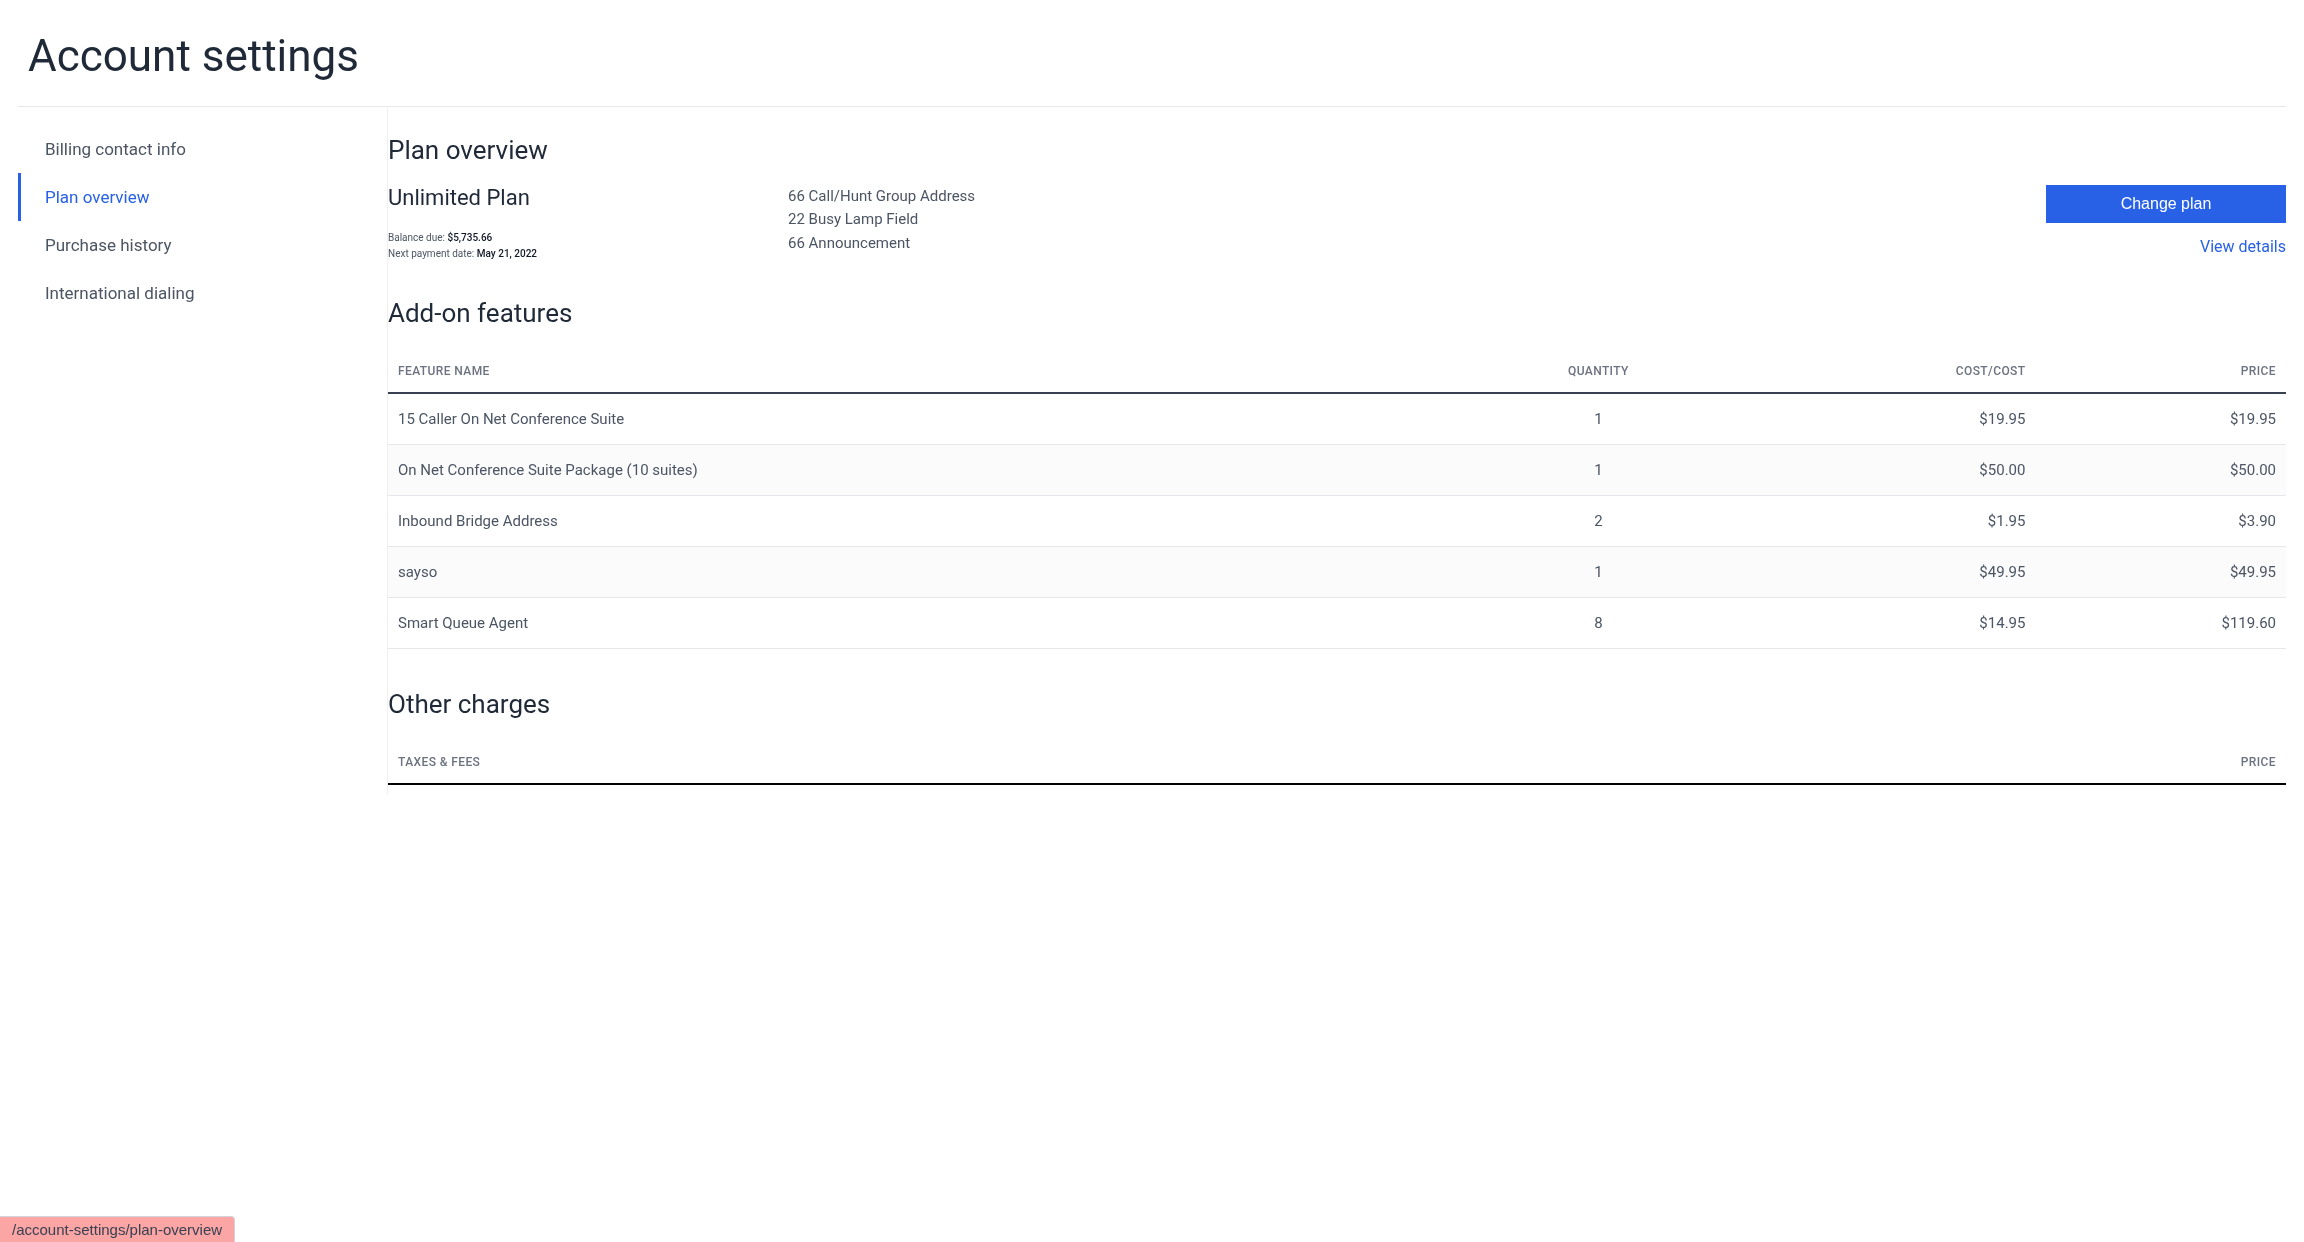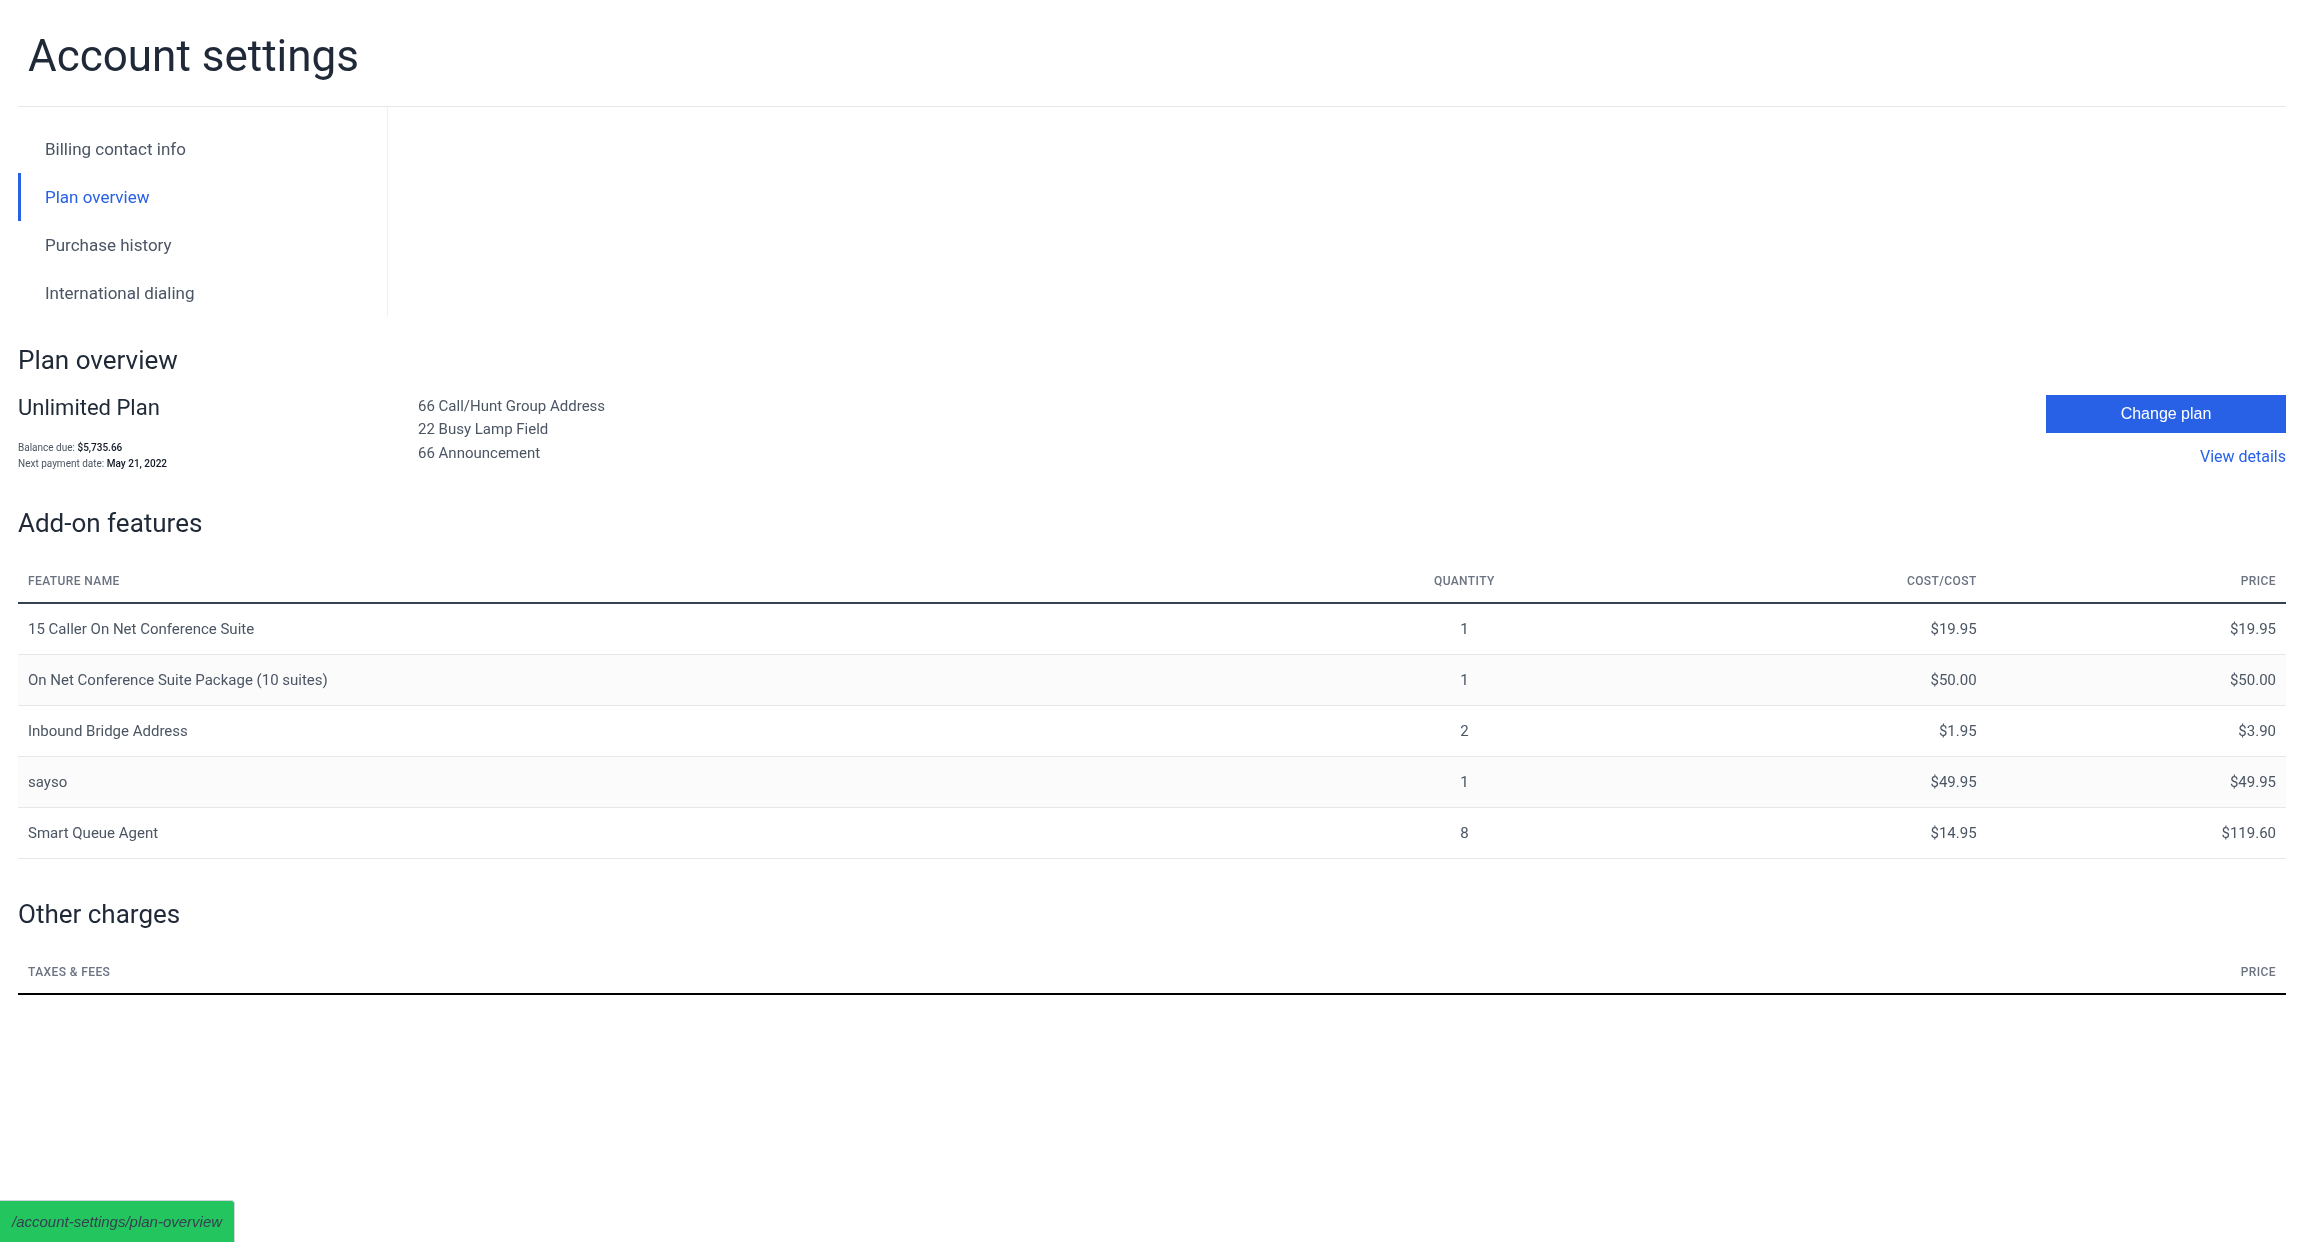--- a/index.html
+++ b/index.html
@@ -13,21 +13,20 @@
   .page-title {
     font-size: 44px;
     font-weight: 400;
     padding: 30px 28px 24px 28px;
     color: #1f2937;
   }
   .content-area {
     display: flex;
     border-top: 1px solid #e5e7eb;
     margin: 0 18px;
-    flex-direction: column;
   }
   .sidebar {
     width: 370px;
     padding-top: 18px;
     border-right: 1px solid #f0f0f0;
   }
   .sidebar-item {
     padding: 14px 24px;
     font-size: 17px;
     color: #4b5563;
@@ -136,30 +135,29 @@
     color: #6b7280;
     font-weight: 500;
     padding: 16px 10px 14px 10px;
     border-bottom: 2px solid #000000;
   }
   .other-table th.right { text-align: right; }
   .status-bar {
     position: fixed;
     left: 0;
     bottom: 0;
-    background: #22c55e;
+    background: #fca5a5;
     border: 1px solid #d1d5db;
     border-left: none;
     border-bottom: none;
     border-radius: 0 4px 0 0;
     font-size: 15px;
     color: #374151;
-    padding: 12px 12px;
+    padding: 4px 12px;
     font-family: -apple-system, BlinkMacSystemFont, "Segoe UI", Arial, sans-serif;
-    font-style: italic;
   }
 </style>
 </head>
 <body>
 
 <h1 class="page-title">Account settings</h1>
 
 <div class="content-area">
 
   <nav class="sidebar">

